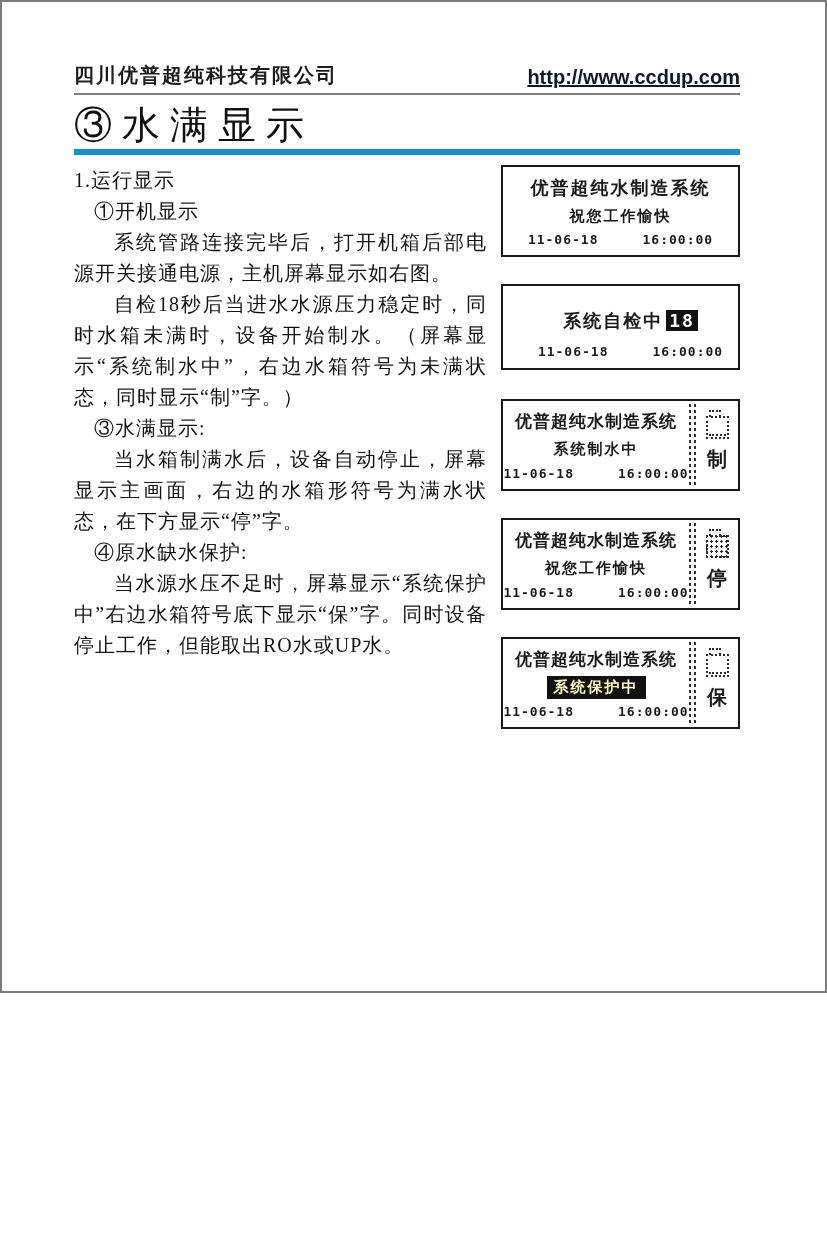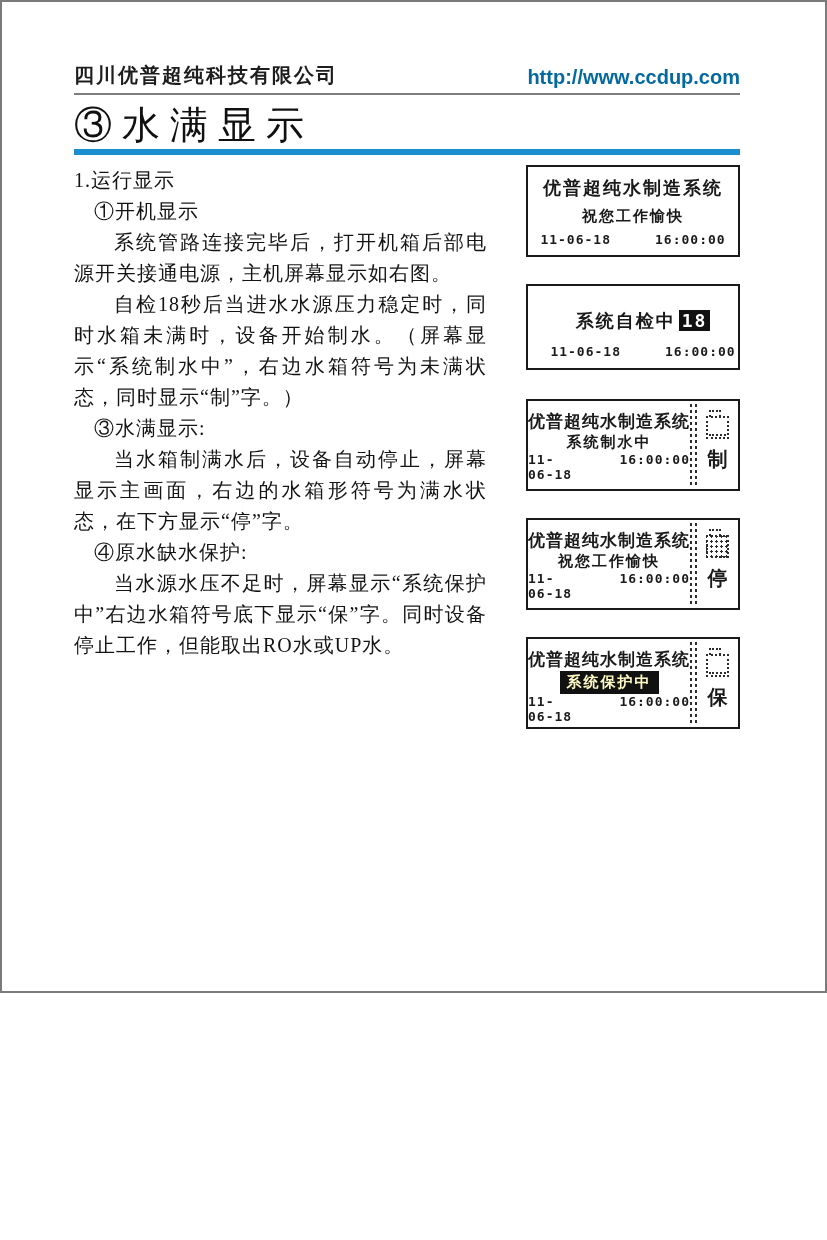--- a/index.html
+++ b/index.html
@@ -14,21 +14,21 @@
   .hdr {
     margin-top:60px; display:flex; justify-content:space-between; align-items:flex-end;
     border-bottom:2px solid #7e7e7e; padding-bottom:4px;
   }
   .hdr .company {
     font-family:"Liberation Sans","DejaVu Sans",sans-serif; font-weight:bold;
     font-size:20px; letter-spacing:2px; color:#1d1d1d;
   }
   .hdr .url {
     font-family:"Liberation Sans","DejaVu Sans",sans-serif; font-weight:bold;
-    font-size:20px; color:#0369a1;
+    font-size:20px; color:#0f172a;text-decoration:underline;
   }
 
   
   .title {
     margin:8px 0 0 0; font-weight:400; font-size:38px; line-height:44px;
     letter-spacing:10px; color:#101010;
   }
   .accent-bar { height:6px; margin-top:2px; }
 
   
@@ -40,21 +40,21 @@
   .left-col p { margin:0; }
   .left-col .h1  { text-indent:0; }
   .left-col .sub { text-indent:1em; }
   .left-col .par { text-indent:2em; }
 
   
   .right-col { width:239px; }
   .disp {
     box-sizing:border-box; border:2px solid #1a1a1a; height:92px; margin-bottom:27px;
     display:flex; background:#fff; color:#1a1a1a;
-    font-family:"Liberation Sans","DejaVu Sans",sans-serif; font-weight:bold;margin-left:25px;
+    font-family:"Liberation Sans","DejaVu Sans",sans-serif; font-weight:bold;
   }
   .disp-main {
     flex:1; display:flex; flex-direction:column; justify-content:space-between;
     align-items:center; padding:9px 0 8px;
   }
   .d-line1 { font-size:18px; letter-spacing:2px; white-space:nowrap; }
   .disp.with-side .d-line1 { font-size:17px; letter-spacing:1px; }
   .d-line2 { font-size:15px; letter-spacing:2px; }
   .d-time {
     display:flex; gap:44px; font-size:13px; letter-spacing:1px;

